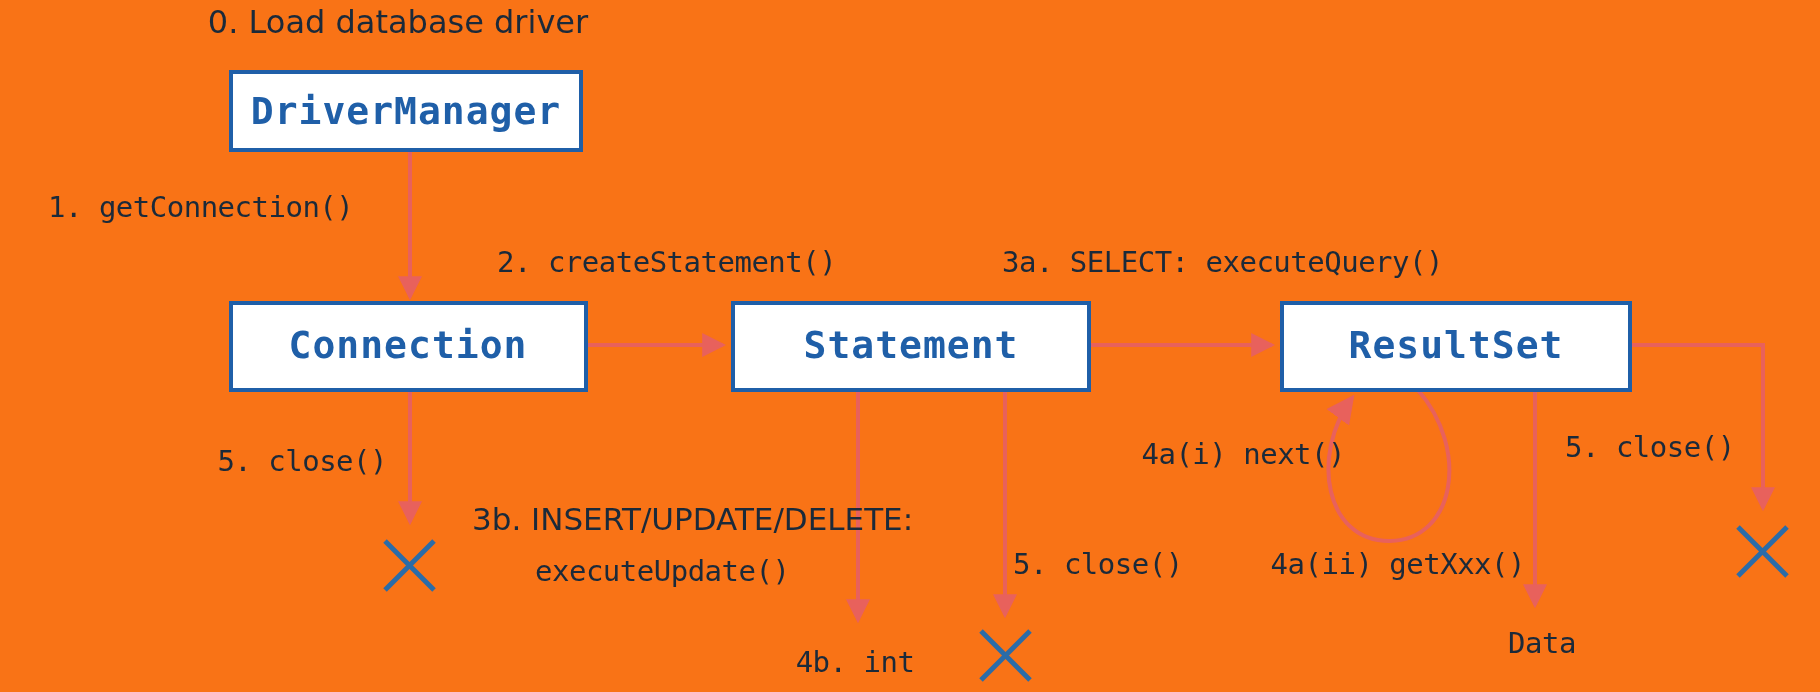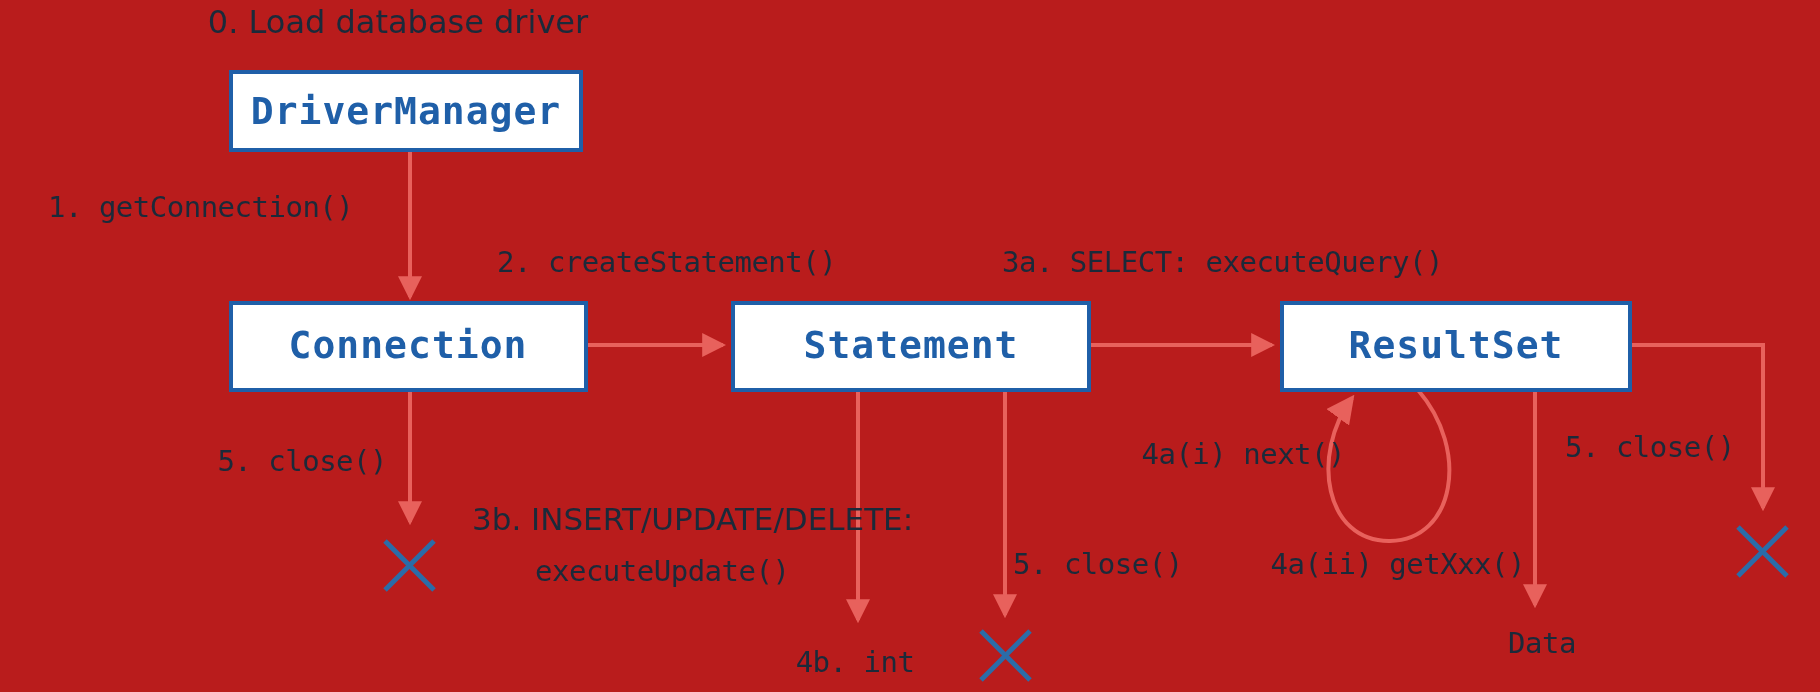--- a/index.html
+++ b/index.html
@@ -10,21 +10,21 @@
   body {
     width: 1820px;
     height: 692px;
     overflow: hidden;
     font-family: "DejaVu Sans", sans-serif;
   }
   #diagram-root {
     position: relative;
     width: 1820px;
     height: 692px;
-    background: #b91c1c;
+    background: #f97316;
   }
   svg#diagram-svg {
     position: absolute;
     top: 0;
     left: 0;
     width: 1820px;
     height: 692px;
     display: block;
   }
   .node-box rect {

